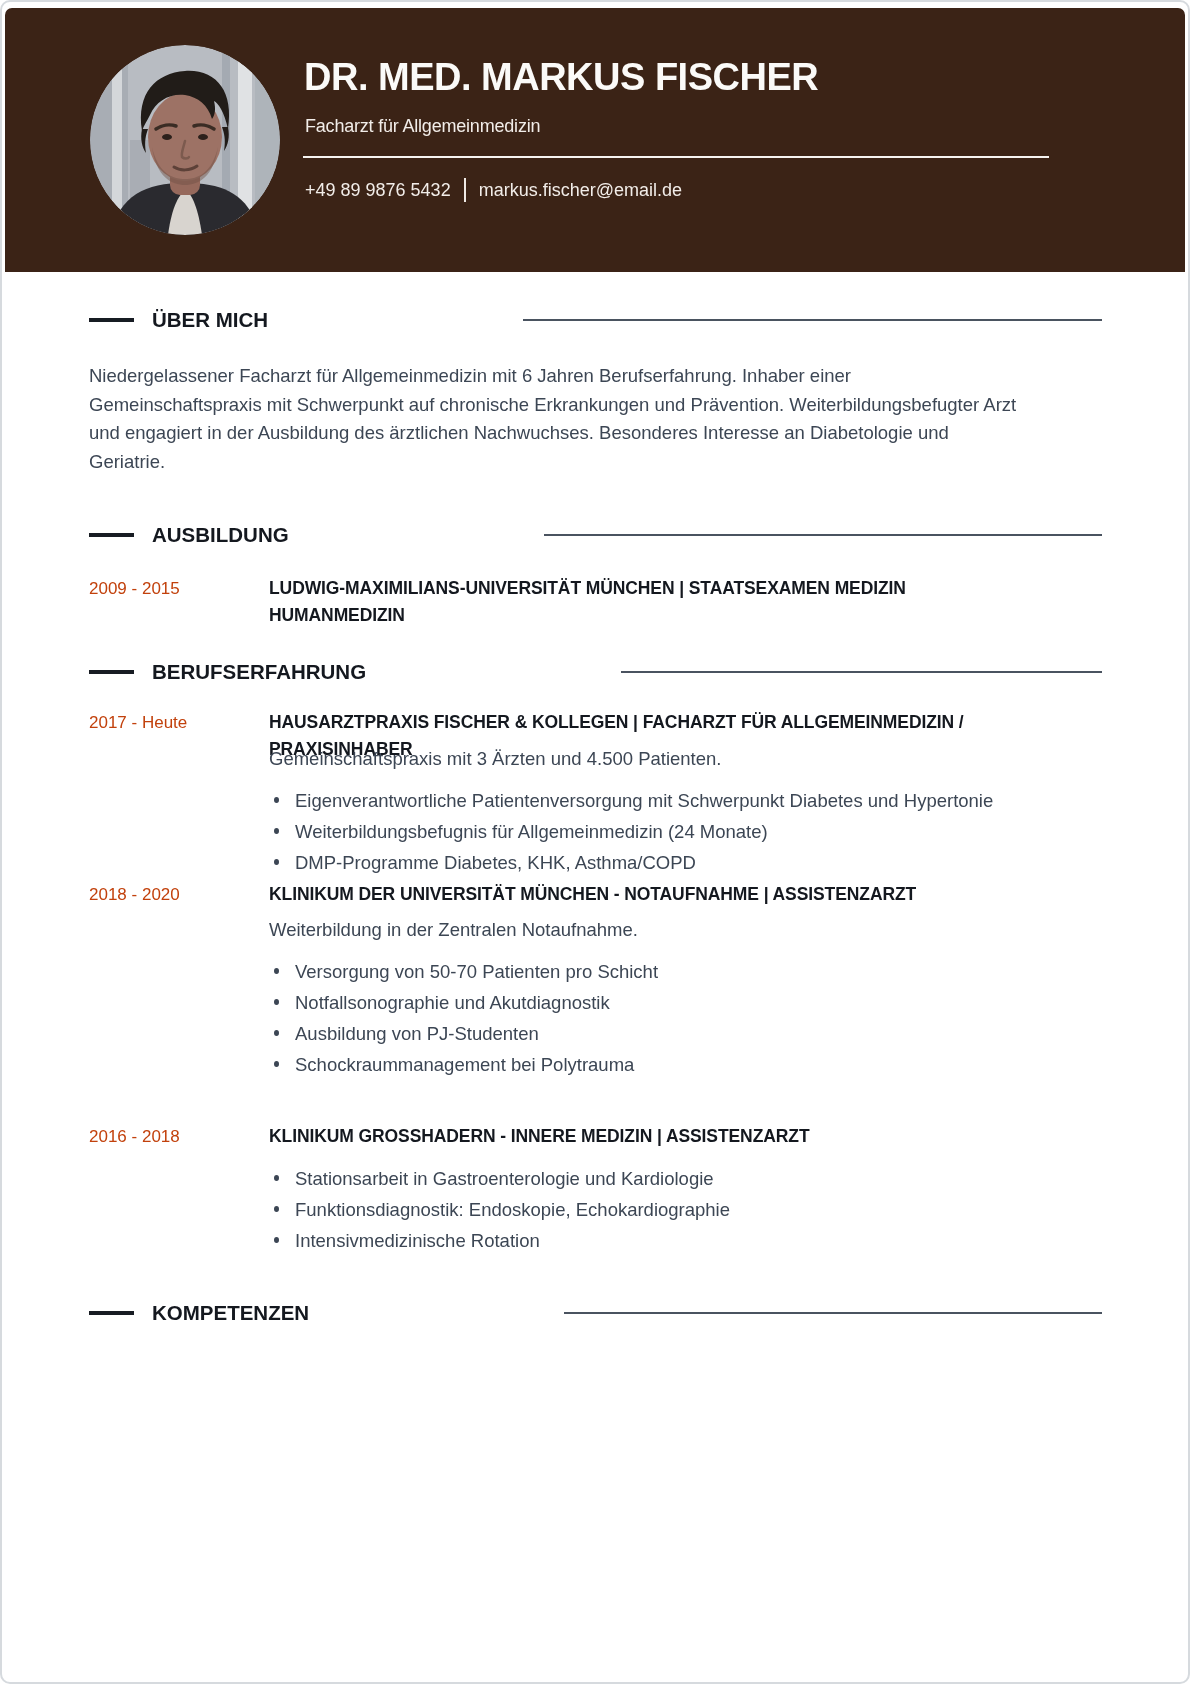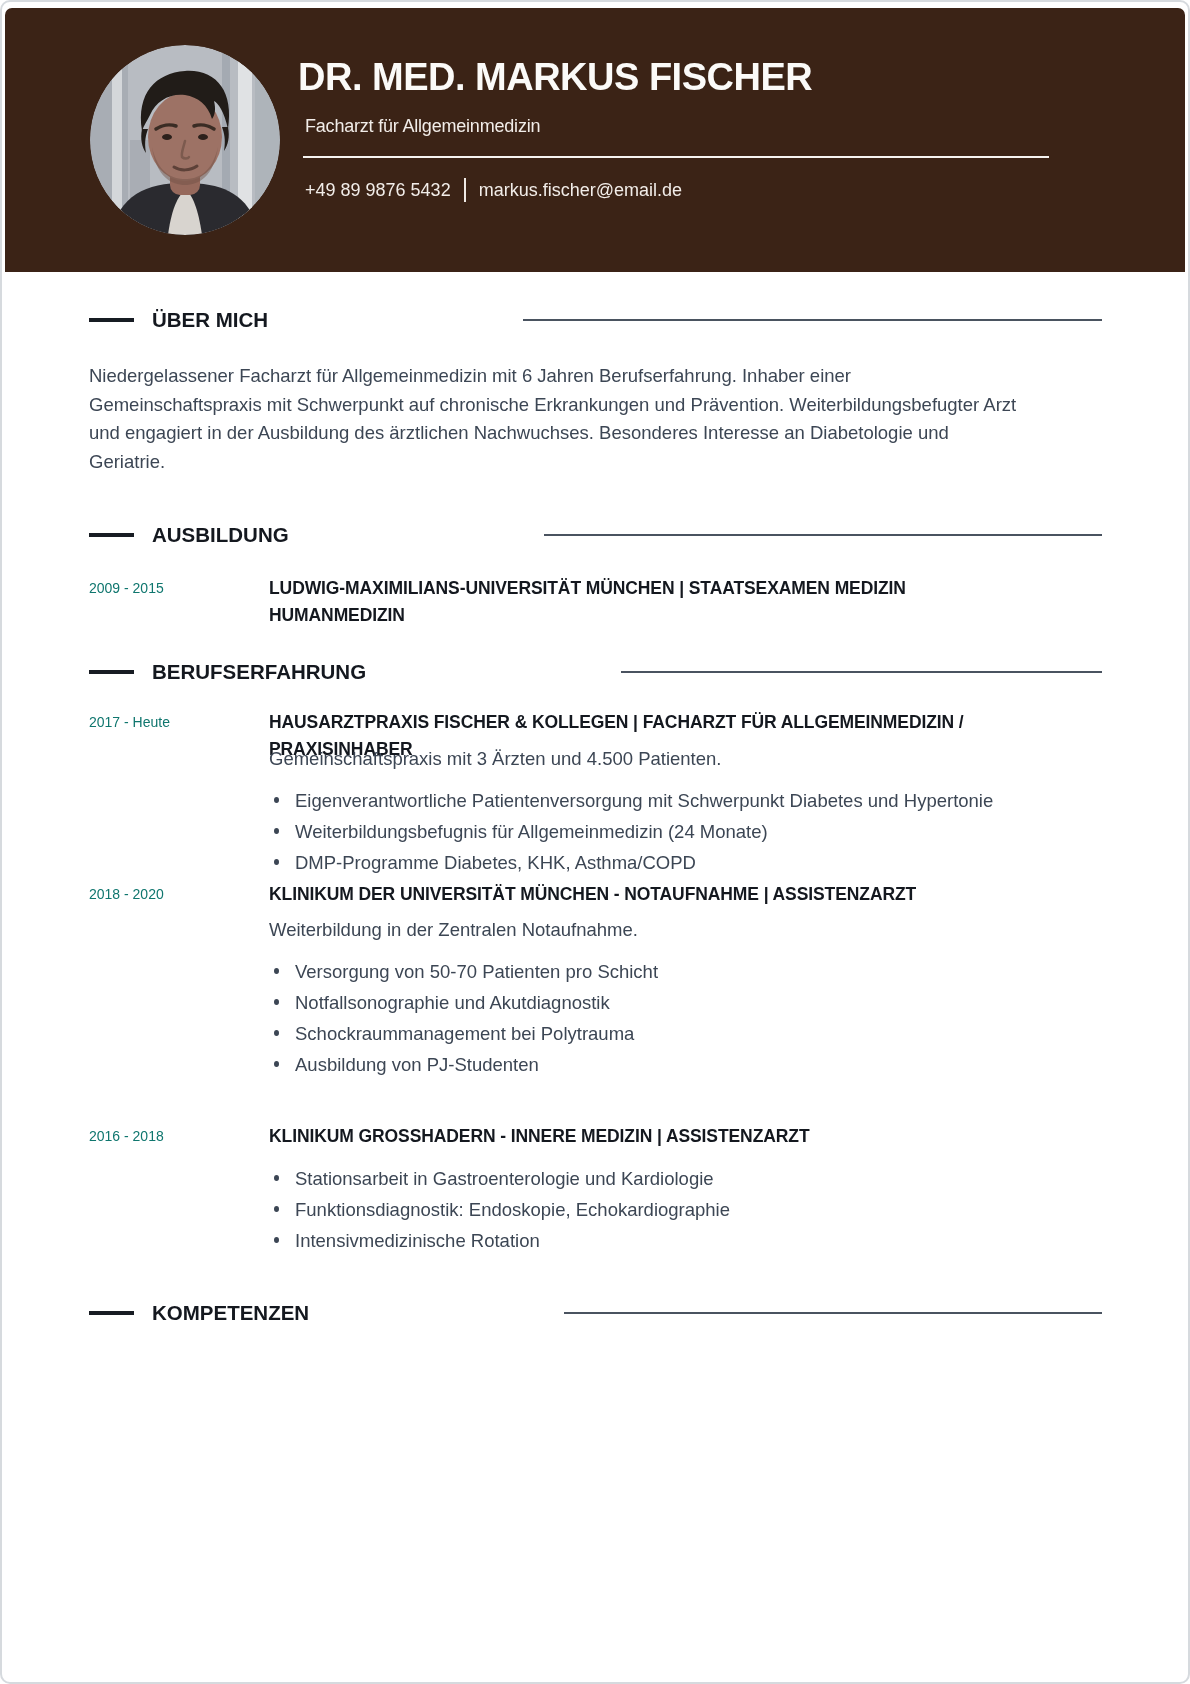--- a/index.html
+++ b/index.html
@@ -23,21 +23,21 @@
     background:#3B2316;
     border-radius:7px 7px 0 0;
   }
   .photo{
     position:absolute;left:85px;top:37px;
     width:190px;height:190px;border-radius:50%;
     overflow:hidden;
   }
   .photo svg{display:block;width:100%;height:100%;}
   .name{
-    position:absolute;left:293px;top:48px;
+    position:absolute;left:299px;top:48px;
     font-size:38px;font-weight:bold;letter-spacing:-0.5px;
     color:#fbfaf8;line-height:1.15;white-space:nowrap;text-align:center;
   }
   .job-title{
     position:absolute;left:300px;top:108px;
     font-size:18px;color:#f2ede9;letter-spacing:-0.2px;
   }
   .header-rule{
     position:absolute;left:298px;top:148px;
     width:746px;height:2px;background:#f6f3f0;
@@ -76,21 +76,21 @@
   .sh-kompetenzen{margin-top:40px;}
 
   .about-text{
     margin-top:29px;max-width:930px;
     font-size:18.5px;line-height:28.5px;color:#3c4654;
   }
 
   .entry{display:flex;}
   .entry .dates{
     width:180px;flex-shrink:0;
-    font-size:14px;color:#0f766e;line-height:27px;
+    font-size:17px;color:#c2410c;line-height:27px;
   }
   .entry .ebody{flex:1;min-width:0;}
   .etitle{
     max-width:775px;
     font-size:17.5px;font-weight:bold;color:#14181f;
     letter-spacing:-0.1px;line-height:27px;
   }
   .edesc{
     margin-top:9px;
     font-size:18.5px;color:#3c4654;line-height:26px;
@@ -212,22 +212,22 @@
     </div>
 
     <div class="entry job2">
       <div class="dates">2018 - 2020</div>
       <div class="ebody">
         <div class="etitle">KLINIKUM DER UNIVERSITÄT MÜNCHEN - NOTAUFNAHME | ASSISTENZARZT</div>
         <div class="edesc">Weiterbildung in der Zentralen Notaufnahme.</div>
         <ul class="ebullets">
           <li><span class="dot"></span><span>Versorgung von 50-70 Patienten pro Schicht</span></li>
           <li><span class="dot"></span><span>Notfallsonographie und Akutdiagnostik</span></li>
+          <li><span class="dot"></span><span>Ausbildung von PJ-Studenten</span></li>
           <li><span class="dot"></span><span>Schockraummanagement bei Polytrauma</span></li>
-          <li><span class="dot"></span><span>Ausbildung von PJ-Studenten</span></li>
         </ul>
       </div>
     </div>
 
     <div class="entry job3">
       <div class="dates">2016 - 2018</div>
       <div class="ebody">
         <div class="etitle">KLINIKUM GROSSHADERN - INNERE MEDIZIN | ASSISTENZARZT</div>
         <ul class="ebullets">
           <li><span class="dot"></span><span>Stationsarbeit in Gastroenterologie und Kardiologie</span></li>

